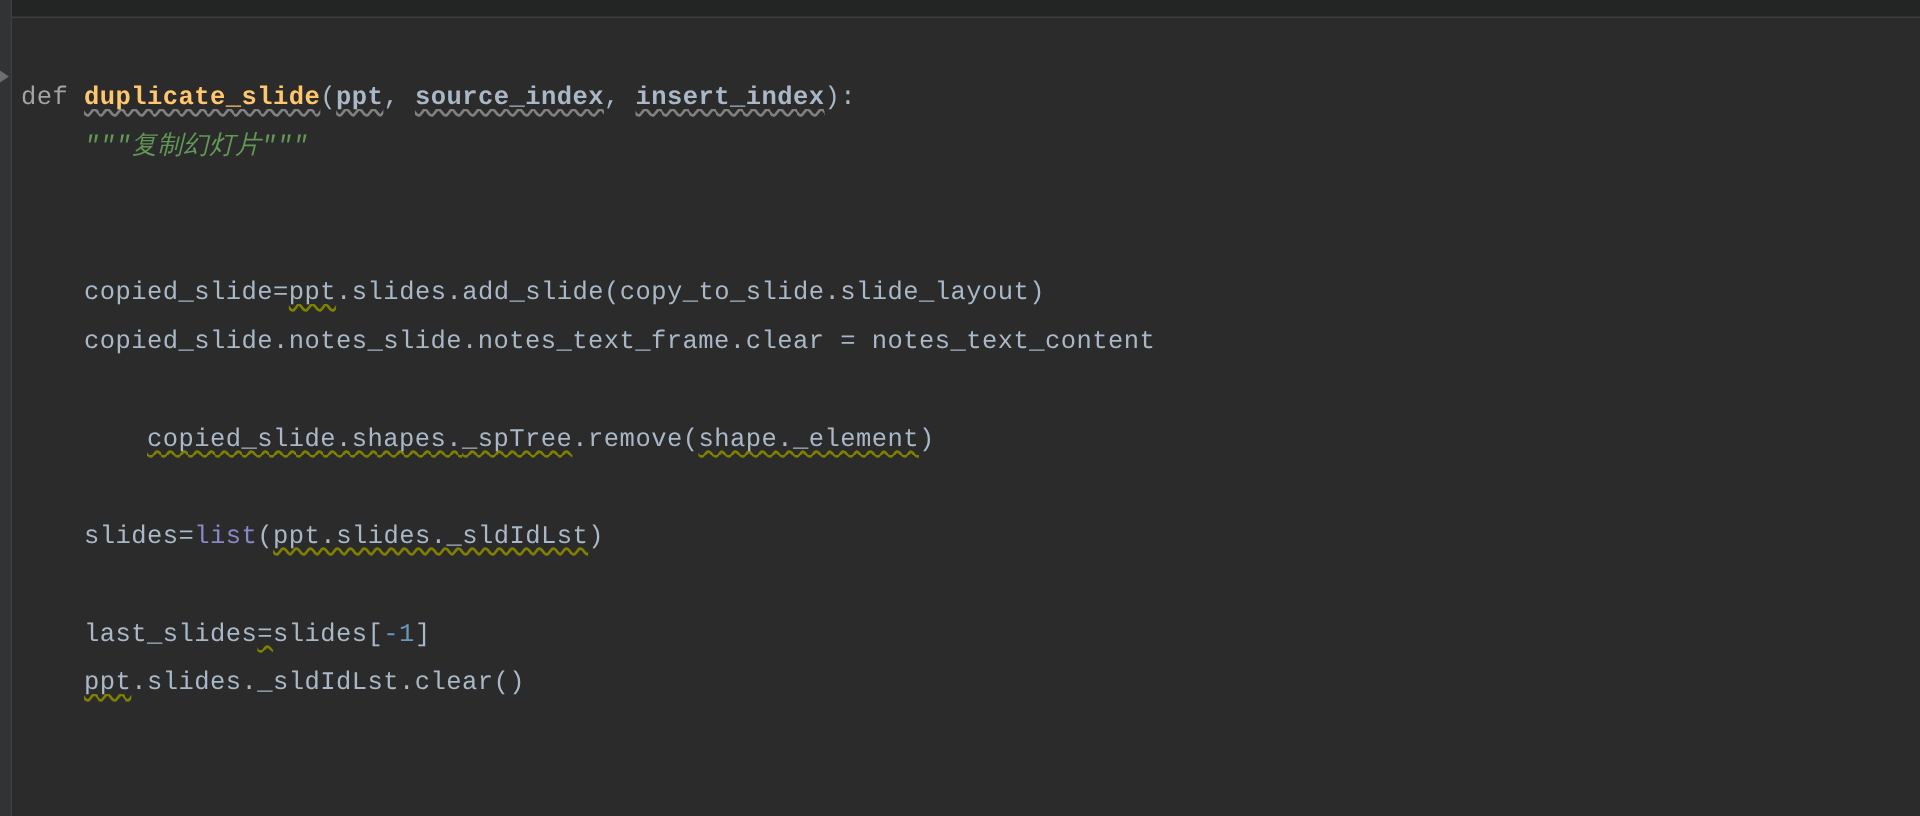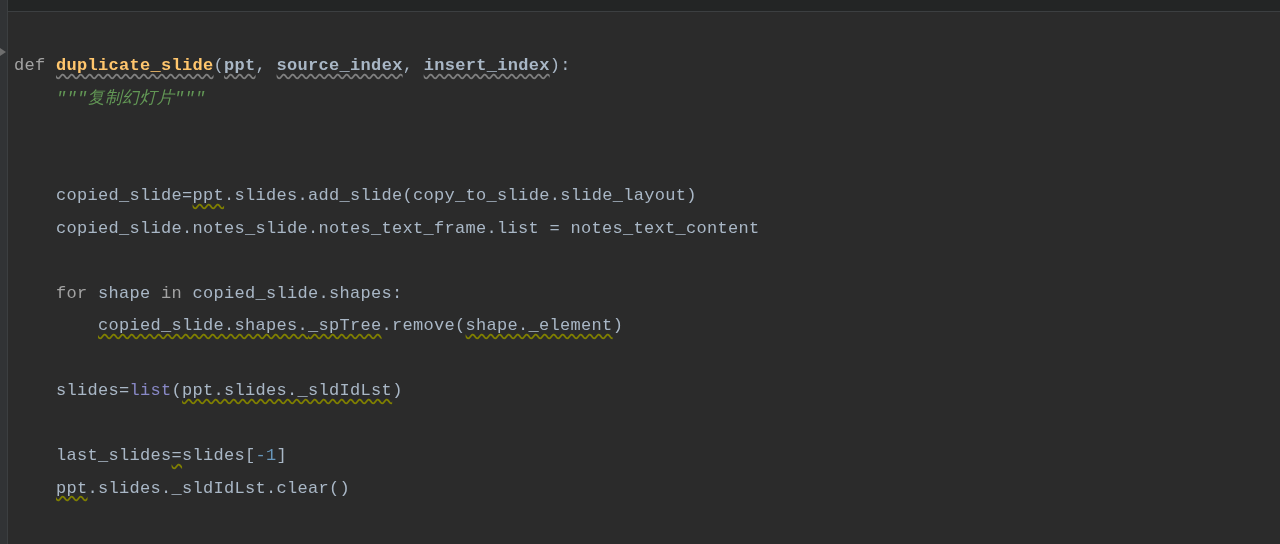--- a/index.html
+++ b/index.html
@@ -113,25 +113,24 @@
 
   <div class="line"><span class="indent">    </span><span class="docstring">"""复制幻灯片"""</span></div>
 
 
   <div class="line"><span class="indent">    </span></div>
 
   <div class="line"></div>
 
   <div class="line"><span class="indent">    </span><span class="ident">copied_slide</span><span class="op">=</span><span class="wavy-olive">ppt</span><span class="ident">.slides.add_slide(copy_to_slide.slide_layout)</span></div>
 
-  <div class="line"><span class="indent">    </span><span class="ident">copied_slide.notes_slide.notes_text_frame.list = notes_text_content</span></div>
+  <div class="line"><span class="indent">    </span><span class="ident">copied_slide.notes_slide.notes_text_frame.clear = notes_text_content</span></div>
 
   <div class="line"></div>
 
-  <div class="line"><span class="indent">    </span><span class="kw">for</span><span class="ident"> shape </span><span class="kw">in</span><span class="ident"> copied_slide.shapes:</span></div>
 
   <div class="line caret-line"><span class="indent">        </span><span class="wavy-olive">copied_slide.shapes.</span><span class="wavy-olive">_spTree</span><span class="ident">.remove(</span><span class="wavy-olive">shape._element</span><span class="ident">)</span></div>
 
   <div class="line"></div>
 
   <div class="line"><span class="indent">    </span><span class="ident">slides</span><span class="op">=</span><span class="builtin">list</span><span class="punct">(</span><span class="wavy-olive">ppt.slides._sldIdLst</span><span class="punct">)</span></div>
 
   <div class="line"></div>
 
   <div class="line"><span class="indent">    </span><span class="ident">last_slides</span><span class="wavy-olive">=</span><span class="ident">slides[</span><span class="number">-1</span><span class="ident">]</span></div>

